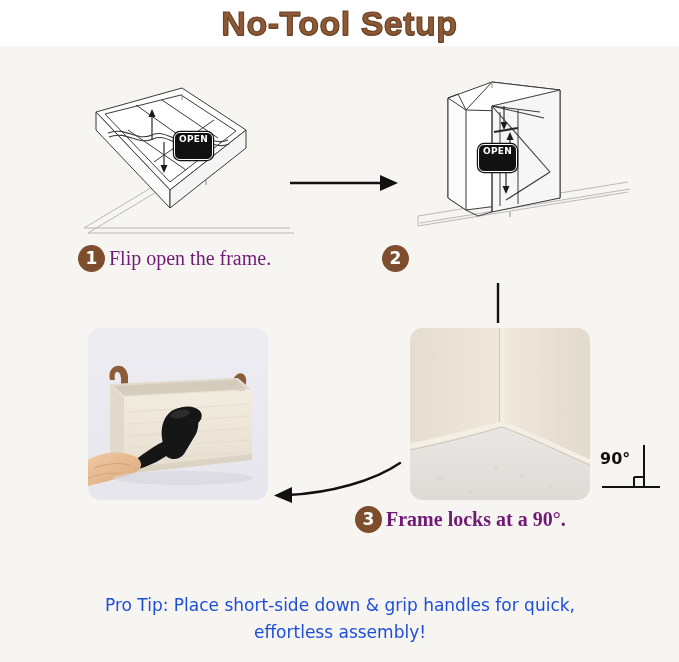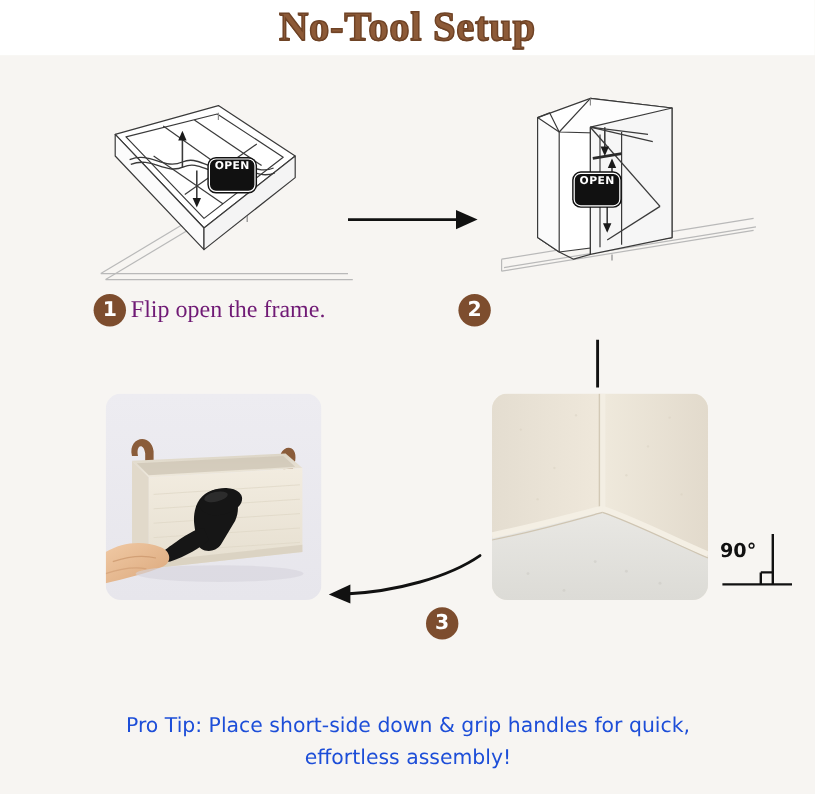--- a/index.html
+++ b/index.html
@@ -25,21 +25,21 @@
     position: absolute;
     left: 0; top: 0;
     width: 679px;
     height: 46px;
     background: #ffffff;
     display: flex;
     align-items: center;
     justify-content: center;
   }
   .title-text {
-    font-family: Liberation Serif, serif;
+    font-family: Liberation Sans, sans-serif;
     font-size: 34px;
     font-weight: bold;
     letter-spacing: 0.5px;
     color: #8d5a37;
     -webkit-text-stroke: 1.2px #6f4326;
     text-shadow: 0 1px 0 #6f4326;
     white-space: nowrap;
   }
 
   
@@ -383,20 +383,21 @@
   <div class="illus" style="left:270px; top:455px; width:140px; height:55px;">
     <svg width="140" height="55" viewBox="0 0 140 55">
       <path d="M130 8 C 104 26, 60 38, 18 40" stroke="#111" stroke-width="2.4" fill="none" stroke-linecap="round"></path>
       <path d="M4 40.5 L22 32 L22 48 Z" fill="#111"></path>
     </svg>
   </div>
 
 
   <div class="caption" style="left:355px; top:506px;">
     <div class="badge">3</div>
+    <div class="cap-text" style="font-weight:bold;">Frame locks at a 90°.</div>
   </div>
 
   <div class="protip">
     <span>Pro Tip: Place short-side down &amp; grip handles for quick,</span><br>
     <span>effortless assembly!</span>
   </div>
 
 </div>
 
 </body></html>

